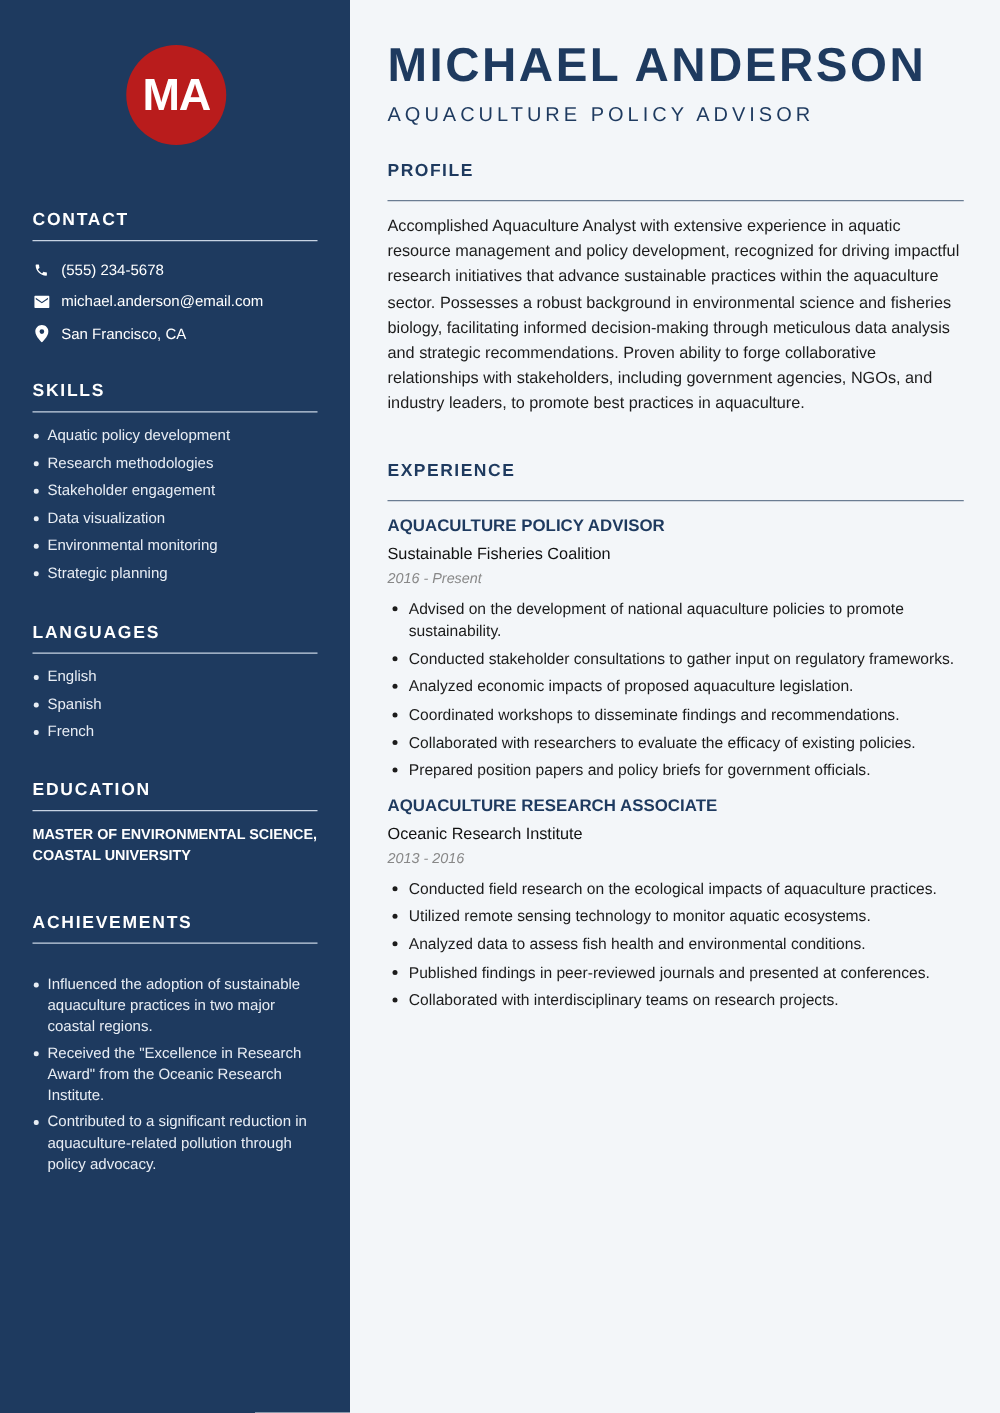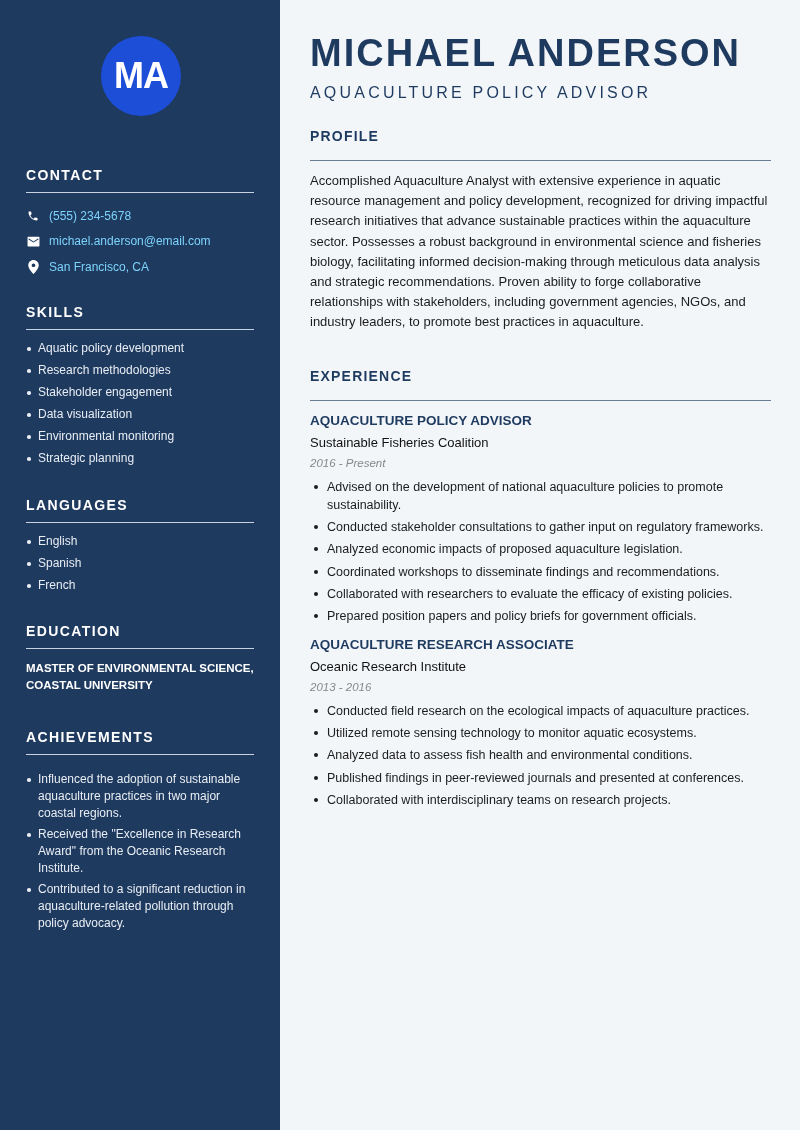--- a/index.html
+++ b/index.html
@@ -13,35 +13,35 @@
   .sidebar {
     position: absolute; left: 0; top: 0;
     width: 280px; height: 1130px;
     background: #1e3a5f;
     color: #ffffff;
     padding: 0 26px;
   }
   .avatar {
     position: absolute; left: 101px; top: 36px;
     width: 80px; height: 80px; border-radius: 50%;
-    background: #1d4ed8;
+    background: #b91c1c;
     display: flex; align-items: center; justify-content: center;
     color: #ffffff; font-weight: bold; font-size: 36px;
     letter-spacing: -1px;
   }
   .side-section { position: absolute; left: 26px; width: 228px; }
   .side-title {
     font-size: 14px; font-weight: bold; letter-spacing: 1.4px;
     color: #ffffff; padding-bottom: 9px;
     border-bottom: 1.5px solid #c7d3e3;
   }
   .contact-list { list-style: none; margin-top: 10px; }
   .contact-list li {
     display: flex; align-items: center;
-    font-size: 12px; color: #7dd3fc;
+    font-size: 12px; color: #ffffff;
     height: 25.5px;
   }
   .contact-list .ico {
     width: 14px; height: 14px; margin-right: 9px;
     display: inline-flex; align-items: center; justify-content: center;
   }
   .side-list { list-style: none; margin-top: 10px; }
   .side-list li {
     position: relative; padding-left: 12px;
     font-size: 12px; color: #e8edf4; line-height: 17px;
@@ -156,21 +156,21 @@
     </ul>
   </section>
 
   <section class="side-section" style="top:623px;">
     <h2 class="side-title">EDUCATION</h2>
     <p class="edu-text">MASTER OF ENVIRONMENTAL SCIENCE, COASTAL UNIVERSITY</p>
   </section>
 
   <section class="side-section" style="top:729px;">
     <h2 class="side-title">ACHIEVEMENTS</h2>
-    <ul class="side-list ach-list" style="margin-top:16px;">
+    <ul class="side-list ach-list" style="margin-top:24px;">
       <li>Influenced the adoption of sustainable aquaculture practices in two major coastal regions.</li>
       <li>Received the "Excellence in Research Award" from the Oceanic Research Institute.</li>
       <li>Contributed to a significant reduction in aquaculture-related pollution through policy advocacy.</li>
     </ul>
   </section>
 </aside>
 
 <main class="main">
   <h1 class="name">MICHAEL ANDERSON</h1>
   <div class="role">AQUACULTURE POLICY ADVISOR</div>

